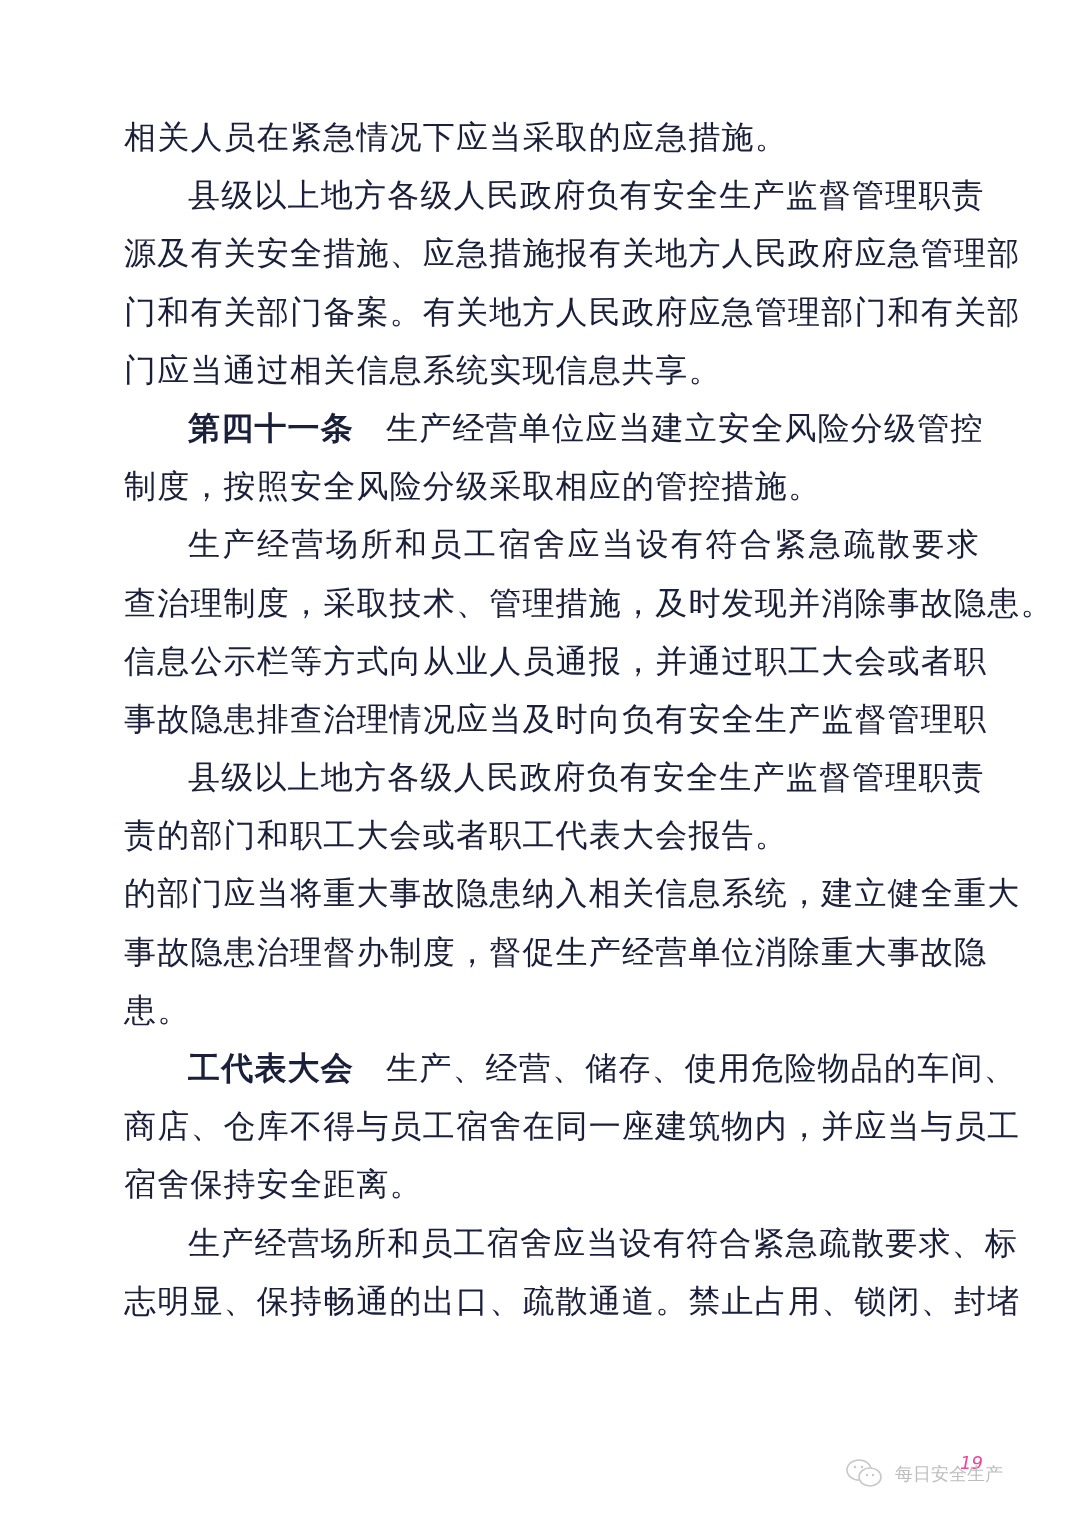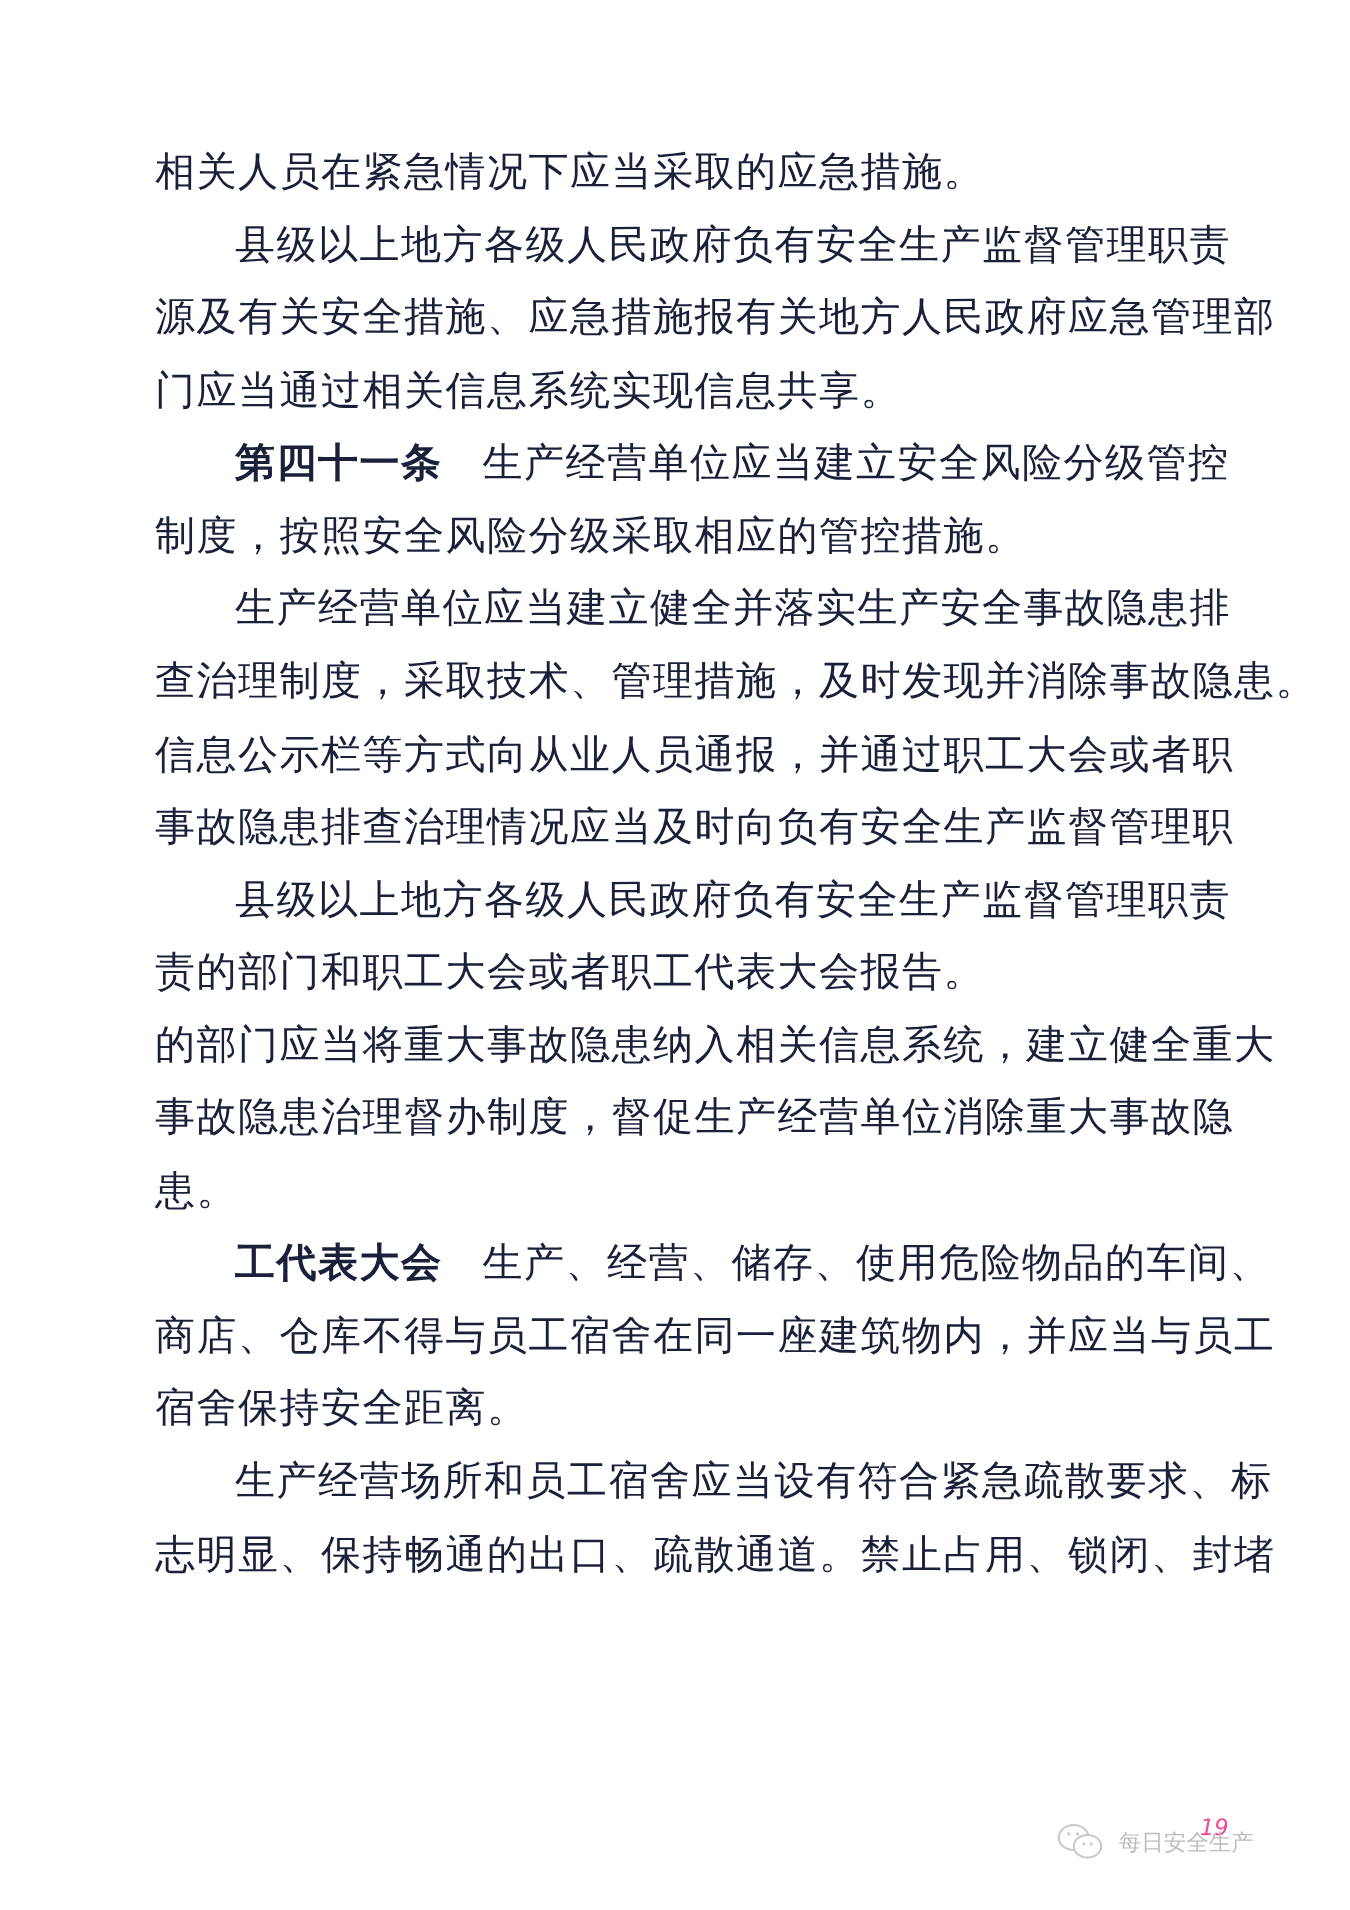--- a/index.html
+++ b/index.html
@@ -27,26 +27,27 @@
   }
 </style>
 </head>
 <body>
 
 <div class="page">
   <div class="line last">相关人员在紧急情况下应当采取的应急措施。</div>
 
   <div class="line indent">县级以上地方各级人民政府负有安全生产监督管理职责</div>
   <div class="line">源及有关安全措施、应急措施报有关地方人民政府应急管理部</div>
+  <div class="line">门和有关部门备案。有关地方人民政府应急管理部门和有关部</div>
   <div class="line last">门应当通过相关信息系统实现信息共享。</div>
 
   <div class="line indent"><span class="bold">第四十一条</span><span class="gap"></span><span>生产经营单位应当建立安全风险分级管控</span></div>
   <div class="line last">制度，按照安全风险分级采取相应的管控措施。</div>
 
-  <div class="line indent">生产经营单位应当建立健全并落实生产安全事故隐患排</div>
+  <div class="line indent">生产经营场所和员工宿舍应当设有符合紧急疏散要求</div>
   <div class="line">查治理制度，采取技术、管理措施，及时发现并消除事故隐患。</div>
   <div class="line">信息公示栏等方式向从业人员通报，并通过职工大会或者职</div>
   <div class="line">事故隐患排查治理情况应当及时向负有安全生产监督管理职</div>
   <div class="line indent">县级以上地方各级人民政府负有安全生产监督管理职责</div>
 
   <div class="line last">责的部门和职工大会或者职工代表大会报告。</div>
   <div class="line">的部门应当将重大事故隐患纳入相关信息系统，建立健全重大</div>
   <div class="line">事故隐患治理督办制度，督促生产经营单位消除重大事故隐</div>
   <div class="line last">患。</div>
 

